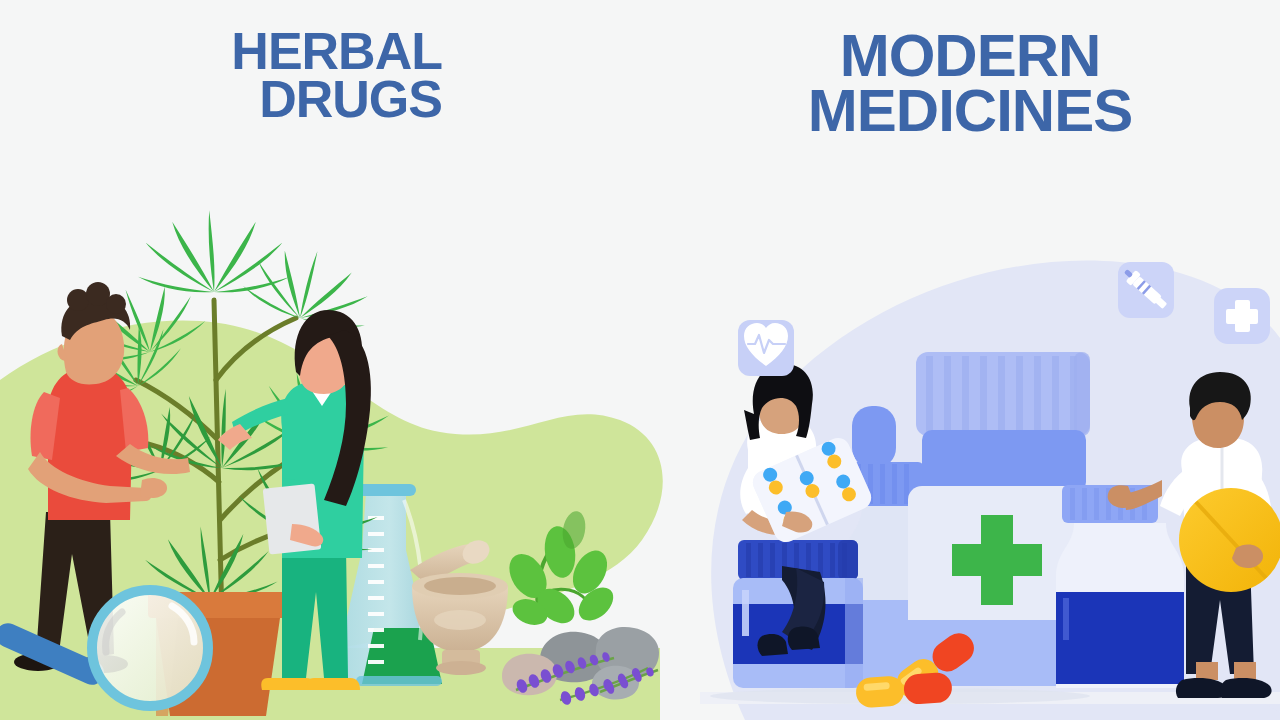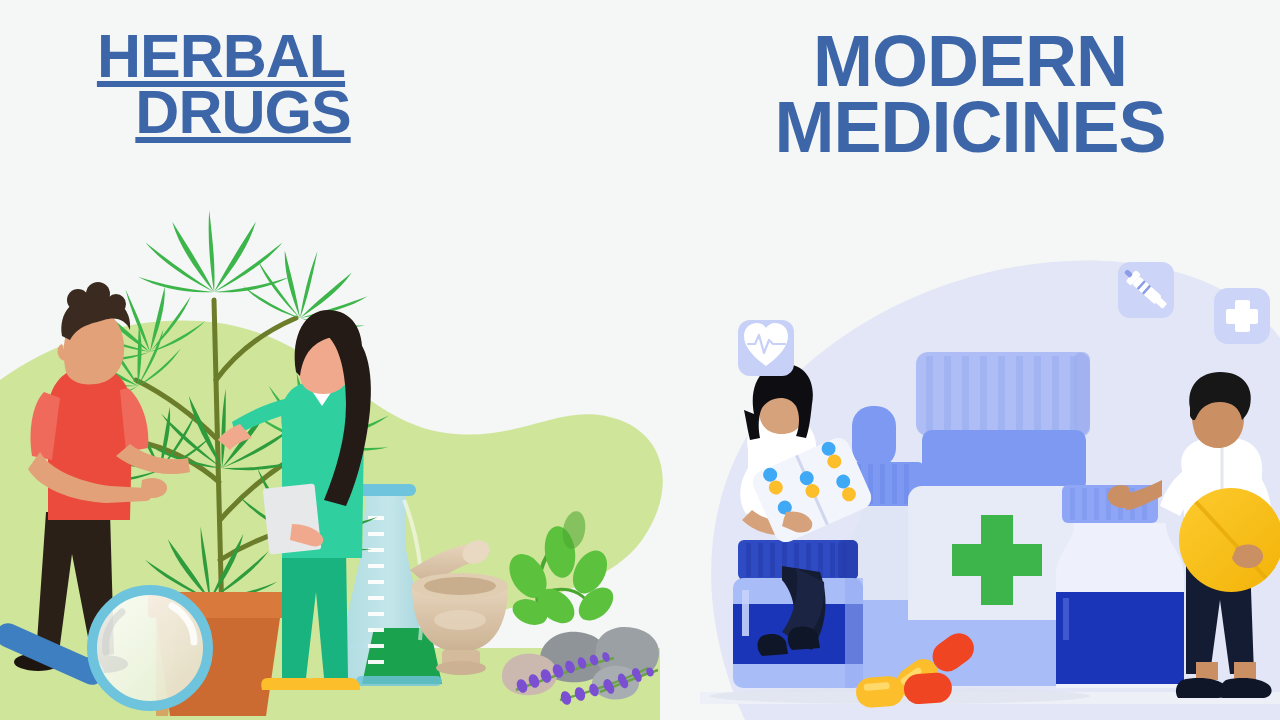--- a/index.html
+++ b/index.html
@@ -18,36 +18,35 @@
     position:absolute;
     font-weight:bold;
     letter-spacing:-1px;
     line-height:0.92;
     color:#3d66a8;
     text-transform:uppercase;
     white-space:nowrap;
   }
   #title-left{
     left:0;top:28px;width:442px;
-    text-align:center;
-    font-size:61px;
-    text-decoration:underline;
+    text-align:right;
+    font-size:52px;
   }
   #title-left .l1{display:block;}
   #title-left .l2{display:block;margin-left:44px;}
   #title-vs{
     left:455px;top:82px;width:215px;
     text-align:center;
     font-size:105px;
     letter-spacing:-3px;
   }
   #title-right{
     left:690px;top:28px;width:560px;
     text-align:center;
-    font-size:72px;
+    font-size:60px;
   }
   #title-right .l1{display:block;}
   #title-right .l2{display:block;}
 </style>
 </head>
 <body>
 
 <div id="stage">
 
   <svg class="svgroot" viewBox="0 0 1280 720" xmlns="http://www.w3.org/2000/svg">

